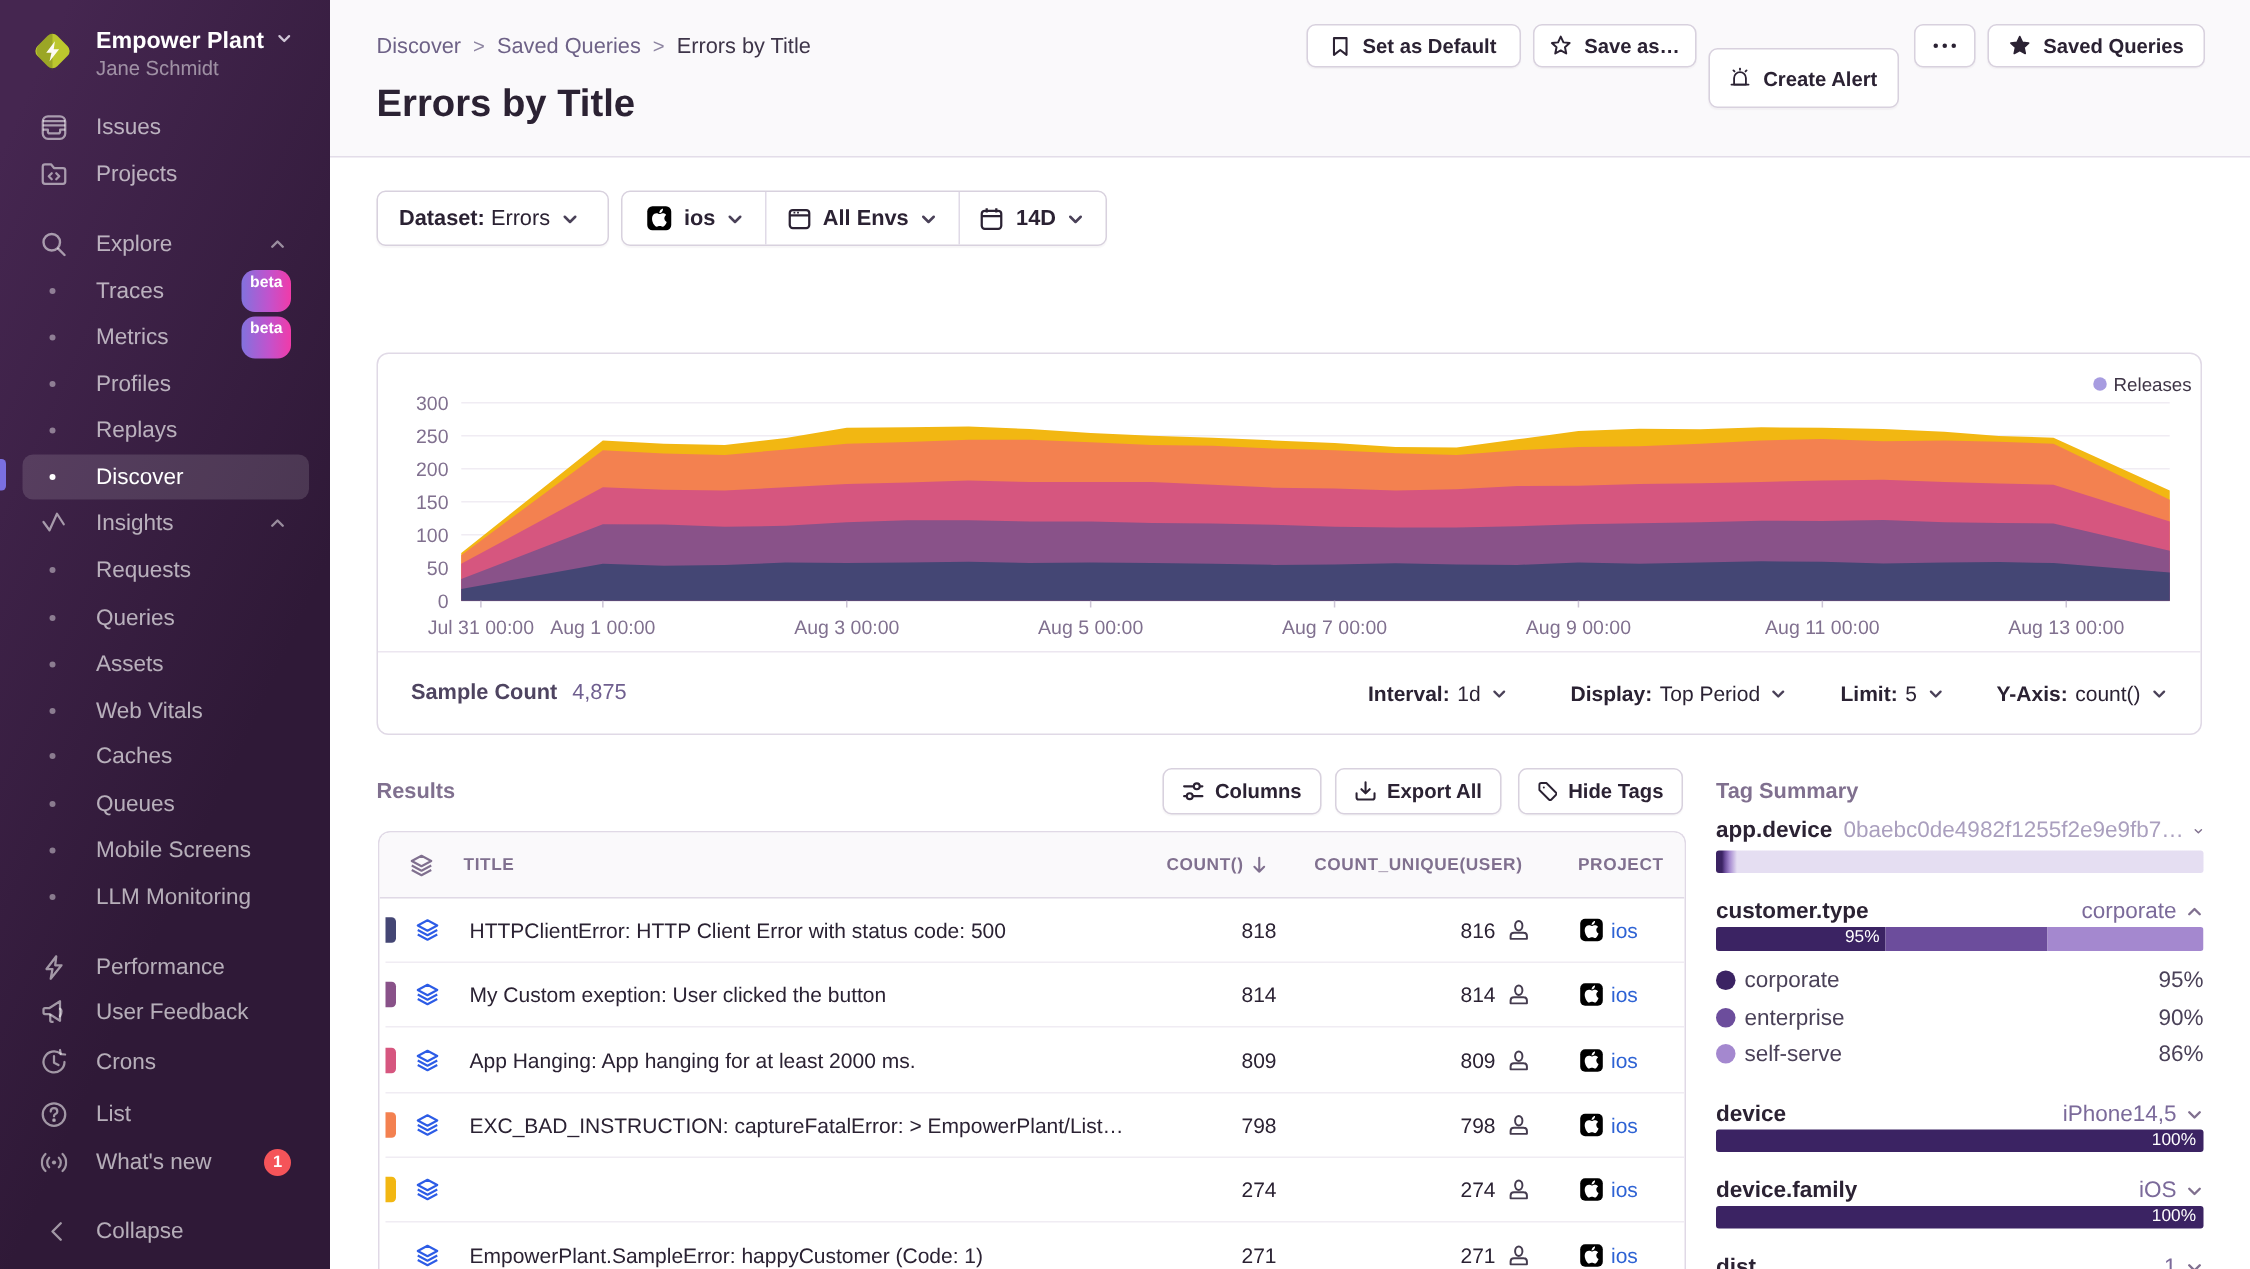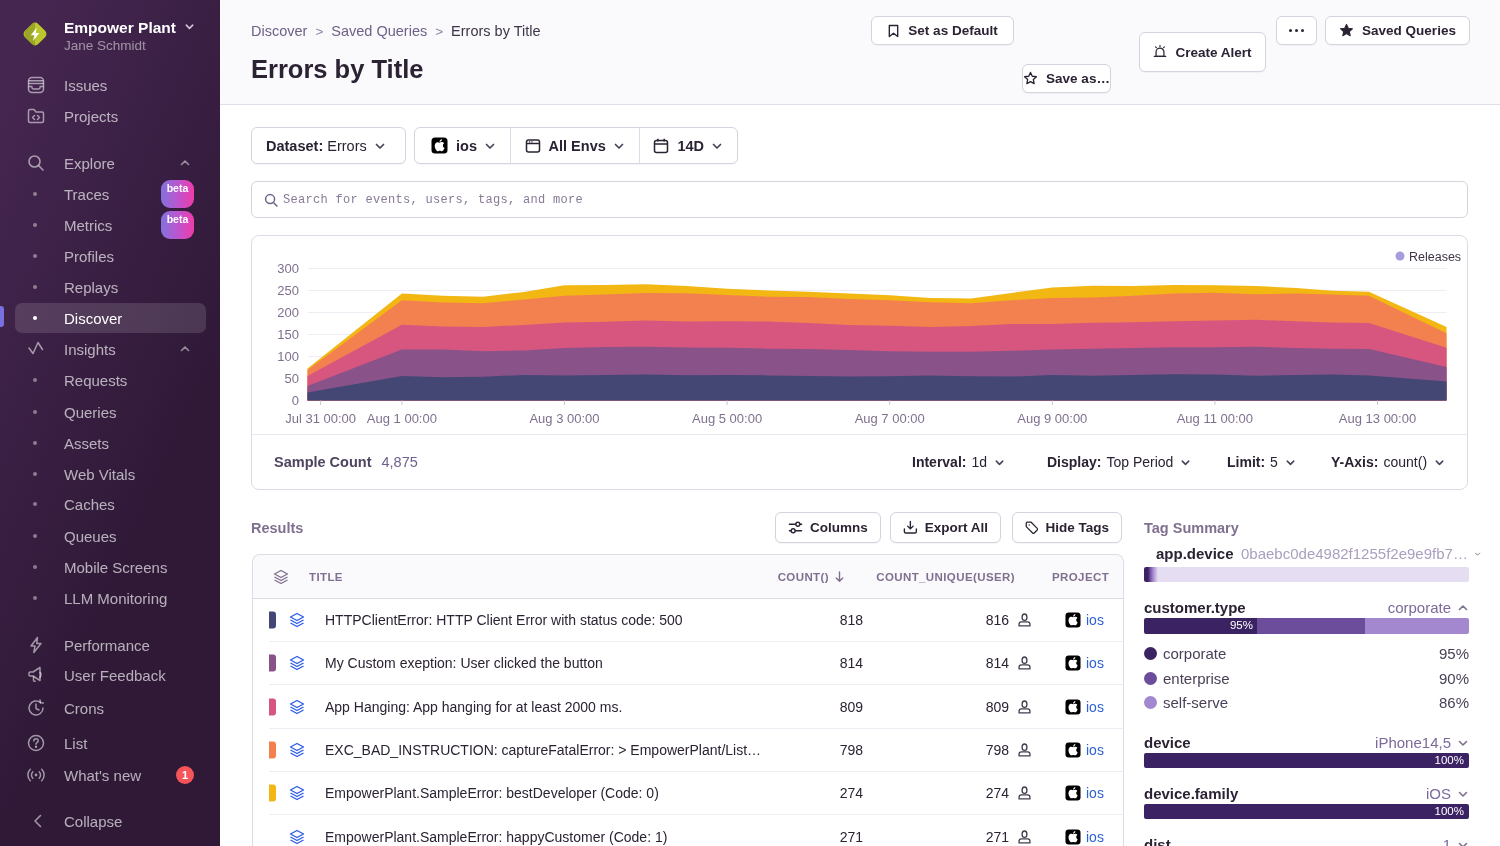--- a/index.html
+++ b/index.html
@@ -38,21 +38,21 @@
 #panel { position:absolute; left:251px; top:235px; width:1217px; height:255px; background:#fff; border:1px solid #e0d9e6; border-radius:8px; }
 #pfoot { position:absolute; left:0; right:0; bottom:0; height:55px; border-top:1px solid #ece6f0; }
 #pfoot .lab { font-weight:bold; color:#4e4460; }
 .ctl { position:absolute; top:50%; transform:translateY(-50%); font-size:14px; color:#2b2233; white-space:nowrap; display:flex; align-items:center;}
 .ctl b { margin-right:5px; }
 
 #results-lab { position:absolute; left:251px; top:520px; font-size:14.5px; font-weight:bold; color:#80708f; }
 .sbtn { position:absolute; top:512px; height:31px; display:flex; align-items:center; gap:7px; background:#fff; border:1px solid #d8d1de; border-radius:6px; font-size:13.5px; font-weight:bold; color:#2b2233; padding:0 12px; white-space:nowrap; box-shadow:0 1px 1px rgba(40,30,60,.04);}
 #table { position:absolute; left:252px; top:554px; width:872px; height:292px; background:#fff; border:1px solid #e0d9e6; border-radius:8px 8px 0 0; border-bottom:none; overflow:hidden; }
 #thead { position:absolute; left:0; top:0; width:100%; height:44px; background:#faf9fb; border-bottom:1px solid #e0d9e6; font-size:11.5px; font-weight:bold; color:#80708f; letter-spacing:.4px; }
-.trow { position:absolute; left:16px; width:100%; height:43px; border-bottom:1px solid #f0ecf3; font-size:14px; color:#2b2233;text-align:right; }
+.trow { position:absolute; left:4px; width:100%; height:43px; border-bottom:1px solid #f0ecf3; font-size:14px; color:#2b2233;text-align:right; }
 .chip { position:absolute; left:0; top:50%; transform:translateY(-50%); width:7px; height:17px; border-radius:0 3px 3px 0; }
 .cell-t { position:absolute; left:56px; top:50%; transform:translateY(-50%); white-space:nowrap; }
 .num1 { position:absolute; right:276px; top:50%; transform:translateY(-50%); }
 .num2 { position:absolute; right:130px; top:50%; transform:translateY(-50%); }
 .usr { position:absolute; right:107px; top:50%; transform:translateY(-50%); color:#4a4158;}
 .proj { position:absolute; left:796px; top:50%; transform:translateY(-50%); display:flex; align-items:center; gap:5px; font-size:14px; color:#2d62d4; }
 .lyr { position:absolute; left:20px; top:50%; transform:translateY(-50%); }
 
 #tags { position:absolute; left:1144px; top:513px; width:325px; }
 #tags h3 { font-size:14.5px; font-weight:bold; color:#80708f; }
@@ -179,21 +179,21 @@
     <div class="navitem" style="top:820.9px">Collapse</div>
   </aside>
   <div id="hdr">
     <div id="crumbs">Discover<span class="sep">&gt;</span>Saved Queries<span class="sep">&gt;</span><span class="cur">Errors by Title</span></div>
     <div id="ttl">Errors by Title</div>
     <div class="btn" style="left:651px;top:16px;width:143px;height:29px;">
       <svg width="13" height="14" viewBox="0 0 14 15" fill="none" stroke="#2b2233" stroke-width="1.5" stroke-linejoin="round">
           <path d="M2.5 1.5 h9 v12 l-4.5-3.5 l-4.5 3.5 Z"></path>
         </svg>
       Set as Default</div>
-    <div class="btn" style="left:802px;top:16px;width:89px;height:29px;margin-top:48px;">
+    <div class="btn" style="left:802px;top:16px;width:109px;height:29px;">
       <svg width="15" height="15" viewBox="0 0 16 16" fill="none" stroke="#2b2233" stroke-width="1.4" stroke-linejoin="round">
           <path d="M8 1.5 L9.9 5.6 14.3 6.1 11 9.1 11.9 13.5 8 11.3 4.1 13.5 5 9.1 1.7 6.1 6.1 5.6 Z"></path>
         </svg>
       Save as…</div>
     <div class="btn" style="left:919px;top:32px;width:127px;height:40px;">
       <svg width="14" height="14" viewBox="0 0 16 16" fill="none" stroke="#2b2233" stroke-width="1.4" stroke-linejoin="round">
           <path d="M3.5 13 v-5 a4.5 4.5 0 0 1 9 0 v5 Z"></path>
           <line x1="1.5" y1="13" x2="14.5" y2="13" stroke-linecap="round"></line>
           <line x1="8" y1="0.7" x2="8" y2="1.8" stroke-linecap="round"></line>
           <line x1="3" y1="2.2" x2="3.8" y2="3" stroke-linecap="round"></line>
@@ -244,27 +244,20 @@
         <svg width="16" height="16" viewBox="0 0 16 16" fill="none" stroke="#2b2233" stroke-width="1.5" style="margin-right:8px;">
             <rect x="1.5" y="2.5" width="13" height="12" rx="2"></rect>
             <line x1="1.5" y1="6" x2="14.5" y2="6"></line>
             <line x1="4.8" y1="0.8" x2="4.8" y2="3.6"></line>
             <line x1="11.2" y1="0.8" x2="11.2" y2="3.6"></line>
           </svg>
         14D<svg class="carety" width="12" height="12" viewBox="0 0 12 12" fill="none" stroke="#4a4158" stroke-width="1.7" stroke-linecap="round" stroke-linejoin="round">
             <path d="M2.5 4.5 L6 8 L9.5 4.5"></path>
           </svg></span>
     </div>
-  </div>
-  <div id="search">
-      <span class="ph">Search for events, users, tags, and more</span>
-    <svg style="position:absolute;left:12px;top:11px" width="15" height="15" viewBox="0 0 16 16" fill="none" stroke="#6e6287" stroke-width="1.6">
-        <circle cx="6.5" cy="6.5" r="4.8"></circle>
-        <line x1="10.3" y1="10.3" x2="14.3" y2="14.3"></line>
-      </svg>
   </div>
   <div id="panel">
     <svg width="1215" height="200" viewBox="0 0 1215 200" style="position:absolute;left:0;top:0">
 
       <g stroke="#f0ecf3" stroke-width="1">
         <line x1="55.5" y1="32.5" x2="1194.5" y2="32.5"></line>
         <line x1="55.5" y1="54.5" x2="1194.5" y2="54.5"></line>
         <line x1="55.5" y1="76.5" x2="1194.5" y2="76.5"></line>
         <line x1="55.5" y1="98.5" x2="1194.5" y2="98.5"></line>
         <line x1="55.5" y1="120.5" x2="1194.5" y2="120.5"></line>
@@ -446,21 +439,20 @@
             <path transform="translate(2.6,2.2) scale(0.5)" d="M12.152 6.896c-.948 0-2.415-1.078-3.96-1.04-2.04.027-3.91 1.183-4.961 3.014-2.117 3.675-.546 9.103 1.519 12.09 1.013 1.454 2.208 3.09 3.792 3.039 1.52-.065 2.09-.987 3.935-.987 1.831 0 2.35.987 3.96.948 1.637-.026 2.676-1.48 3.676-2.948 1.156-1.688 1.636-3.325 1.662-3.415-.039-.013-3.182-1.221-3.22-4.857-.026-3.04 2.48-4.494 2.597-4.559-1.429-2.09-3.623-2.324-4.39-2.376-2-.156-3.675 1.09-4.61 1.09zM15.53 3.83c.843-1.012 1.4-2.427 1.245-3.83-1.207.052-2.662.805-3.532 1.818-.78.896-1.454 2.338-1.273 3.714 1.338.104 2.715-.688 3.559-1.701" fill="#fff"></path>
           </svg>ios</span>
       </div>
     <div class="trow" style="top:217.2px;">
         <span class="chip" style="background:#f2b712;"></span>
         <svg class="lyr" width="16" height="16" viewBox="0 0 16 16" fill="none" stroke="#2d5ce6" stroke-width="1.4" stroke-linejoin="round">
           <path d="M8 1.5 L14.5 5 L8 8.5 L1.5 5 Z"></path>
           <path d="M14.5 8 L8 11.5 L1.5 8"></path>
           <path d="M14.5 11 L8 14.5 L1.5 11"></path>
         </svg>
-        <span class="cell-t">EmpowerPlant.SampleError: bestDeveloper (Code: 0)</span>
         <span class="num1">274</span>
         <span class="num2">274</span>
         <svg class="usr" width="15" height="15" viewBox="0 0 16 16" fill="none" stroke="#453c4f" stroke-width="1.4" stroke-linejoin="round">
           <ellipse cx="8" cy="5" rx="2.6" ry="3.4"></ellipse>
           <path d="M2.2 14.3 v-2 q0-2.4 2.4-2.4 h6.8 q2.4 0 2.4 2.4 v2 Z"></path>
         </svg>
         <span class="proj"><svg width="16" height="16" viewBox="0 0 17 17">
             <rect x="0.5" y="0.5" width="16" height="16" rx="3.5" fill="#000"></rect>
             <path transform="translate(2.6,2.2) scale(0.5)" d="M12.152 6.896c-.948 0-2.415-1.078-3.96-1.04-2.04.027-3.91 1.183-4.961 3.014-2.117 3.675-.546 9.103 1.519 12.09 1.013 1.454 2.208 3.09 3.792 3.039 1.52-.065 2.09-.987 3.935-.987 1.831 0 2.35.987 3.96.948 1.637-.026 2.676-1.48 3.676-2.948 1.156-1.688 1.636-3.325 1.662-3.415-.039-.013-3.182-1.221-3.22-4.857-.026-3.04 2.48-4.494 2.597-4.559-1.429-2.09-3.623-2.324-4.39-2.376-2-.156-3.675 1.09-4.61 1.09zM15.53 3.83c.843-1.012 1.4-2.427 1.245-3.83-1.207.052-2.662.805-3.532 1.818-.78.896-1.454 2.338-1.273 3.714 1.338.104 2.715-.688 3.559-1.701" fill="#fff"></path>
           </svg>ios</span>
@@ -479,21 +471,21 @@
           <path d="M2.2 14.3 v-2 q0-2.4 2.4-2.4 h6.8 q2.4 0 2.4 2.4 v2 Z"></path>
         </svg>
         <span class="proj"><svg width="16" height="16" viewBox="0 0 17 17">
             <rect x="0.5" y="0.5" width="16" height="16" rx="3.5" fill="#000"></rect>
             <path transform="translate(2.6,2.2) scale(0.5)" d="M12.152 6.896c-.948 0-2.415-1.078-3.96-1.04-2.04.027-3.91 1.183-4.961 3.014-2.117 3.675-.546 9.103 1.519 12.09 1.013 1.454 2.208 3.09 3.792 3.039 1.52-.065 2.09-.987 3.935-.987 1.831 0 2.35.987 3.96.948 1.637-.026 2.676-1.48 3.676-2.948 1.156-1.688 1.636-3.325 1.662-3.415-.039-.013-3.182-1.221-3.22-4.857-.026-3.04 2.48-4.494 2.597-4.559-1.429-2.09-3.623-2.324-4.39-2.376-2-.156-3.675 1.09-4.61 1.09zM15.53 3.83c.843-1.012 1.4-2.427 1.245-3.83-1.207.052-2.662.805-3.532 1.818-.78.896-1.454 2.338-1.273 3.714 1.338.104 2.715-.688 3.559-1.701" fill="#fff"></path>
           </svg>ios</span>
       </div>
   </div>
   <div id="tags">
     <h3 style="position:absolute;left:0;top:7px;">Tag Summary</h3>
-    <div class="trowline" style="position:absolute;left:12px;top:32px;width:325px;">
+    <div class="trowline" style="position:absolute;left:0;top:32px;width:325px;">
       <span class="tagname">app.device</span>
       <span class="tagval lite" style="max-width:240px;text-align:center;">0baebc0de4982f1255f2e9e9fb7…<svg width="12" height="12" viewBox="0 0 12 12" fill="none" stroke="#80708f" stroke-width="1.6" stroke-linecap="round" stroke-linejoin="round">
             <path d="M2.5 4.5 L6 8 L9.5 4.5"></path>
           </svg></span>
     </div>
     <div class="tbar" style="position:absolute;left:0;top:54px;background:linear-gradient(90deg,#3b2363 0px,#3b2363 4px,#6c4d9c 6px,#a488cf 9px,#e5def2 14px,#e5def2 100%);"></div>
     <div class="trowline" style="position:absolute;left:0;top:86px;width:325px;">
       <span class="tagname">customer.type</span>
       <span class="tagval">corporate<svg width="12" height="12" viewBox="0 0 12 12" fill="none" stroke="#80708f" stroke-width="1.6" stroke-linecap="round" stroke-linejoin="round">
             <path d="M2.5 7.5 L6 4 L9.5 7.5"></path>

